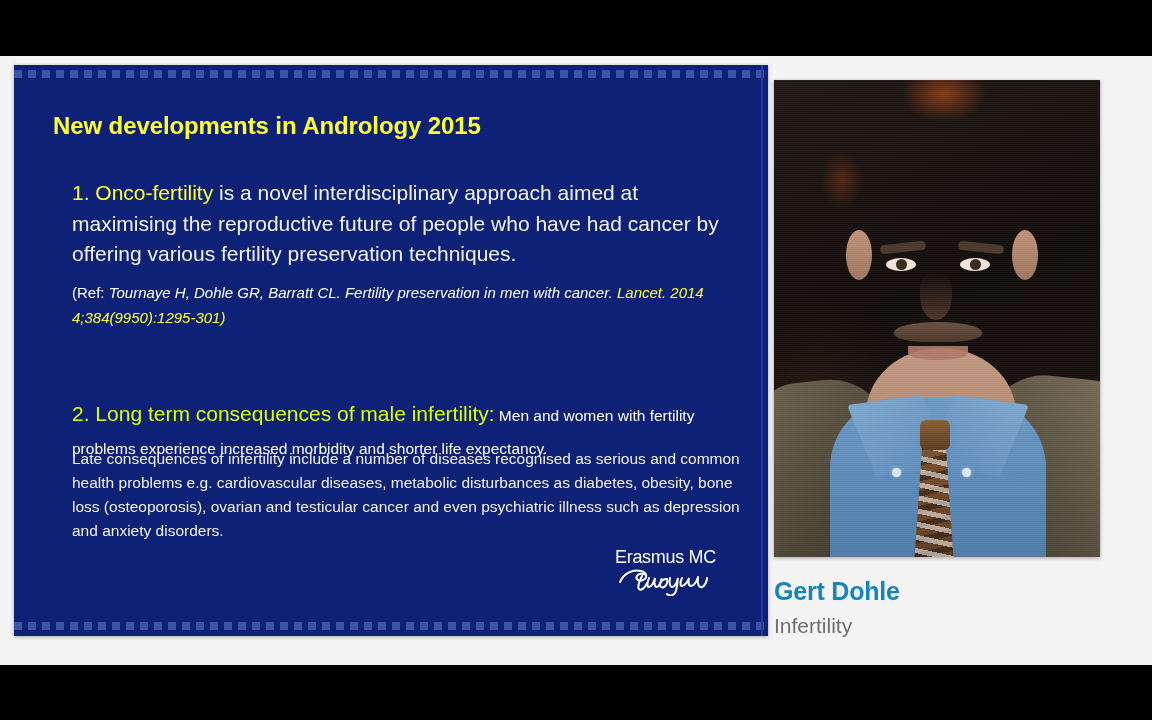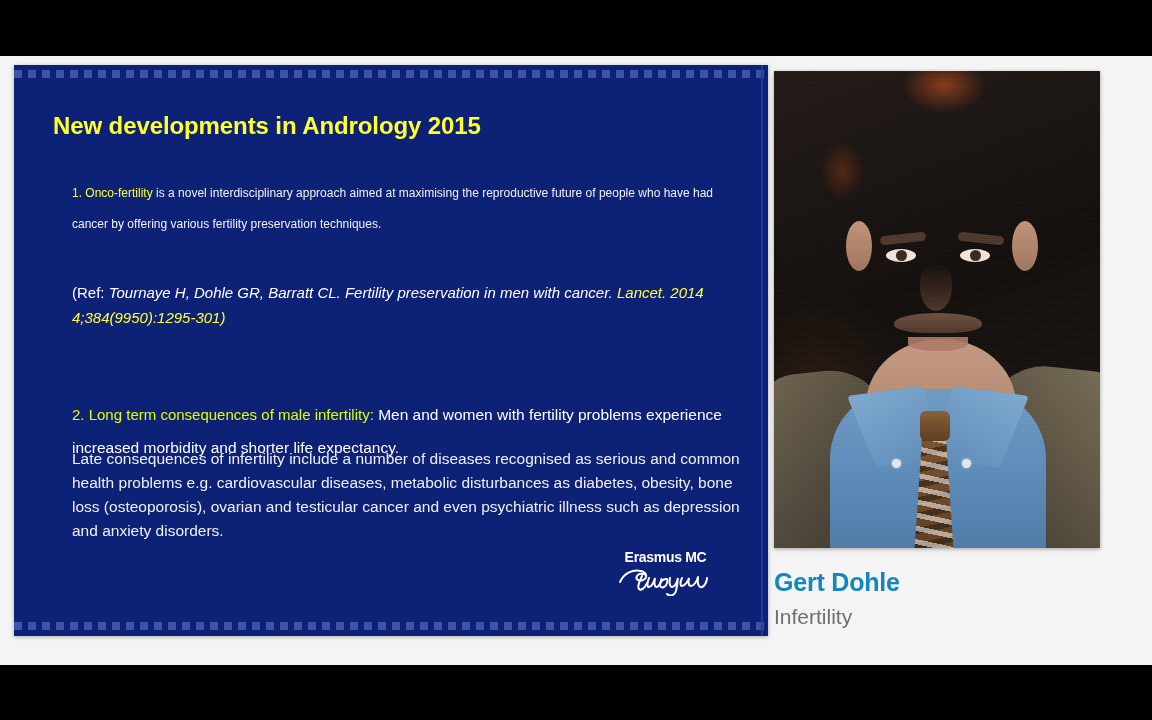--- a/index.html
+++ b/index.html
@@ -49,55 +49,55 @@
   .slide-title {
     position:absolute; left:39px; top:47px;
     font-size:24px; font-weight:bold; color:#ffff2e;
     letter-spacing:-0.1px;
   }
 
   .para { position:absolute; color:#ffffff; }
 
   #p1 {
     left:58px; top:113px; width:660px;
-    font-size:12px; line-height:30.5px; color:#f2f2f2;
+    font-size:21px; line-height:30.5px; color:#f2f2f2;
   }
   #p1 .hl { color:#ffff2e; }
 
   #ref {
     left:58px; top:215px; width:660px;
     font-size:15px; line-height:25px; color:#ffffff;
   }
   #ref .it { font-style:italic;margin-top:24px; }
   #ref .ylw { font-style:italic; color:#ffff3c; }
 
   #p2head {
     left:58px; top:333px; width:670px;
     font-size:18px; line-height:32px;
   }
-  #p2head .hl { color:#ddff00; font-size:15px; }
+  #p2head .hl { color:#ddff00; font-size:21px; }
   #p2head .sm { color:#ffffff; font-size:15.5px; }
   #p2tail {
     left:58px; top:382px; width:672px;
     font-size:15.5px; line-height:24px; color:#f0f0f0;
   }
 
   
   #logo {
     position:absolute; right:45px; bottom:36px;
     width:115px; text-align:center; color:#ffffff;
   }
   #logo .logo-word {
-    font-size:14px; font-weight:bold; letter-spacing:-.3px;
+    font-size:18px; font-weight:normal; letter-spacing:-.3px;
     line-height:16px; white-space:nowrap;
   }
   #logo .logo-sig { display:block; margin-top:1px; }
 
   
-  #speaker { position:absolute; left:774px; top:15px; width:326px; }
+  #speaker { position:absolute; left:774px; top:24px; width:326px; }
 
   #photo {
     position:relative; width:326px; height:477px;
     background:#191411; overflow:hidden;
     box-shadow:0 1px 4px rgba(0,0,0,.35);
   }
   
   .ph-bg {
     position:absolute; inset:0;
     background:

